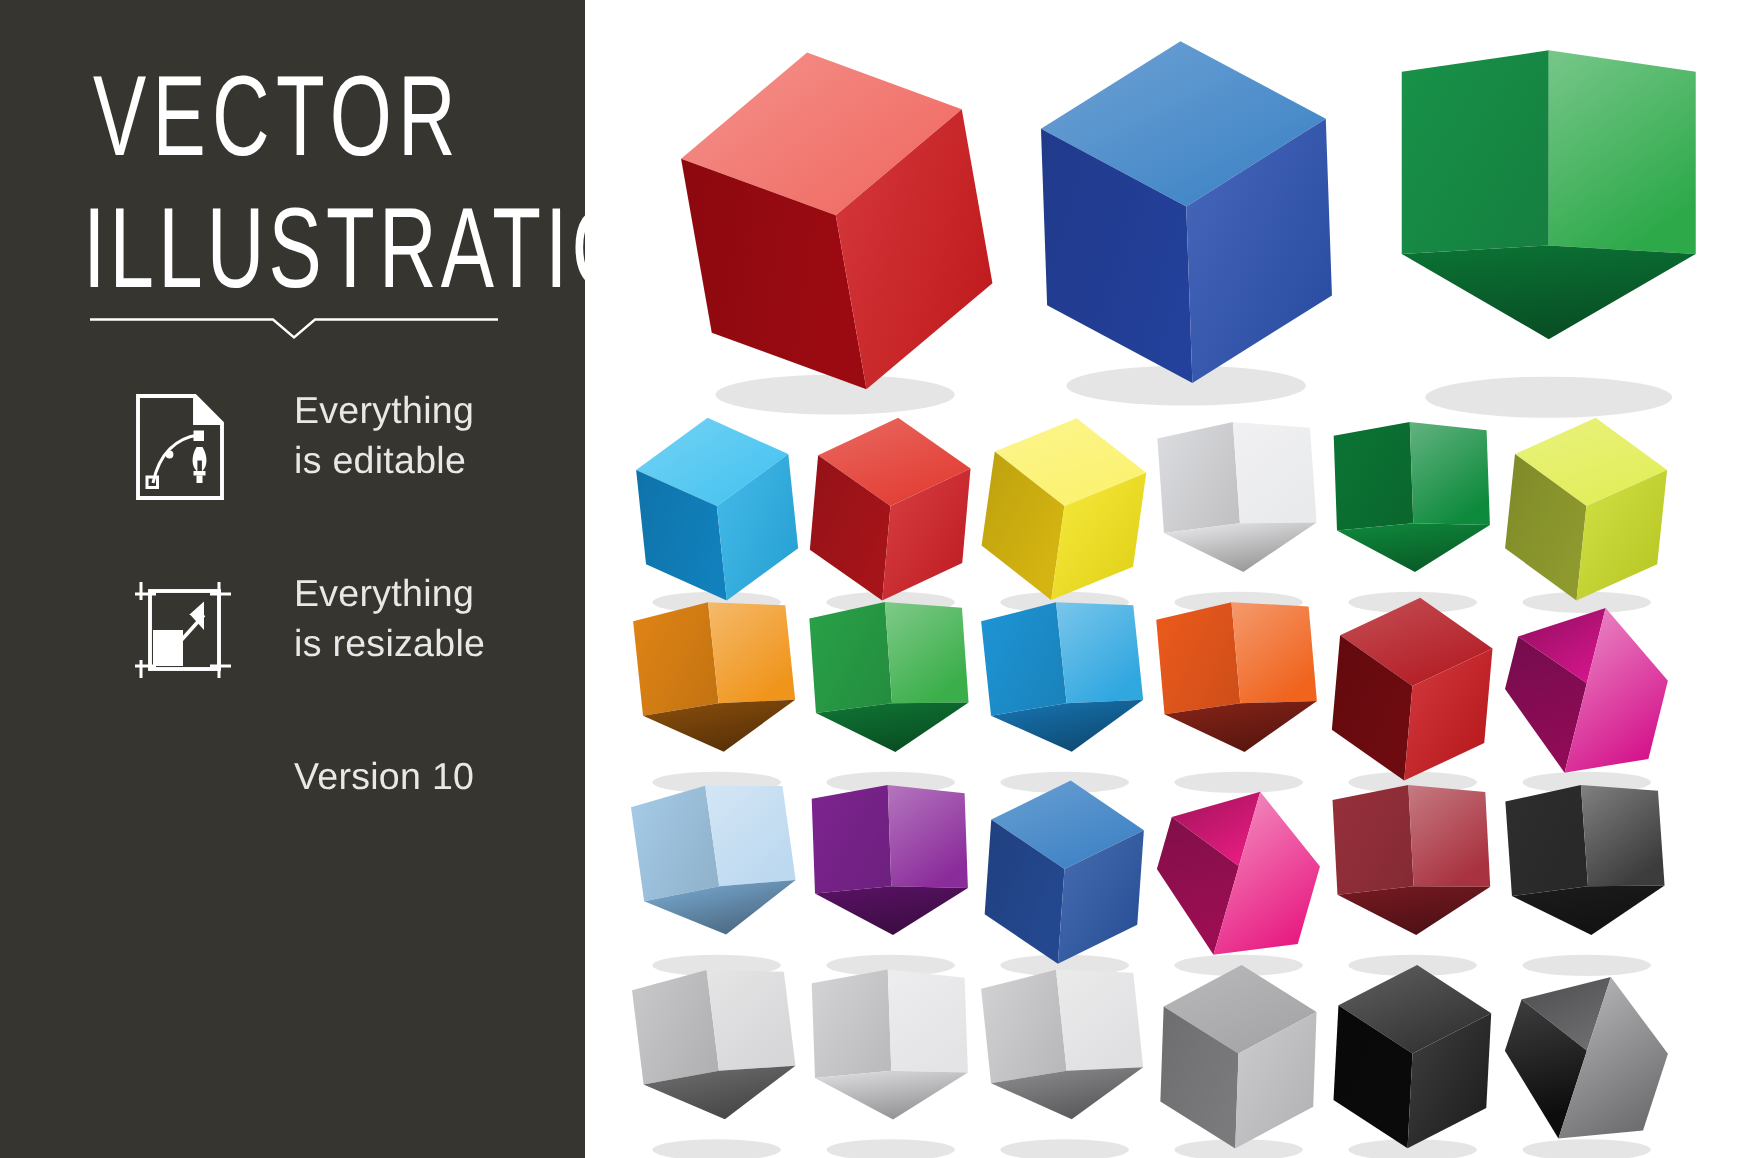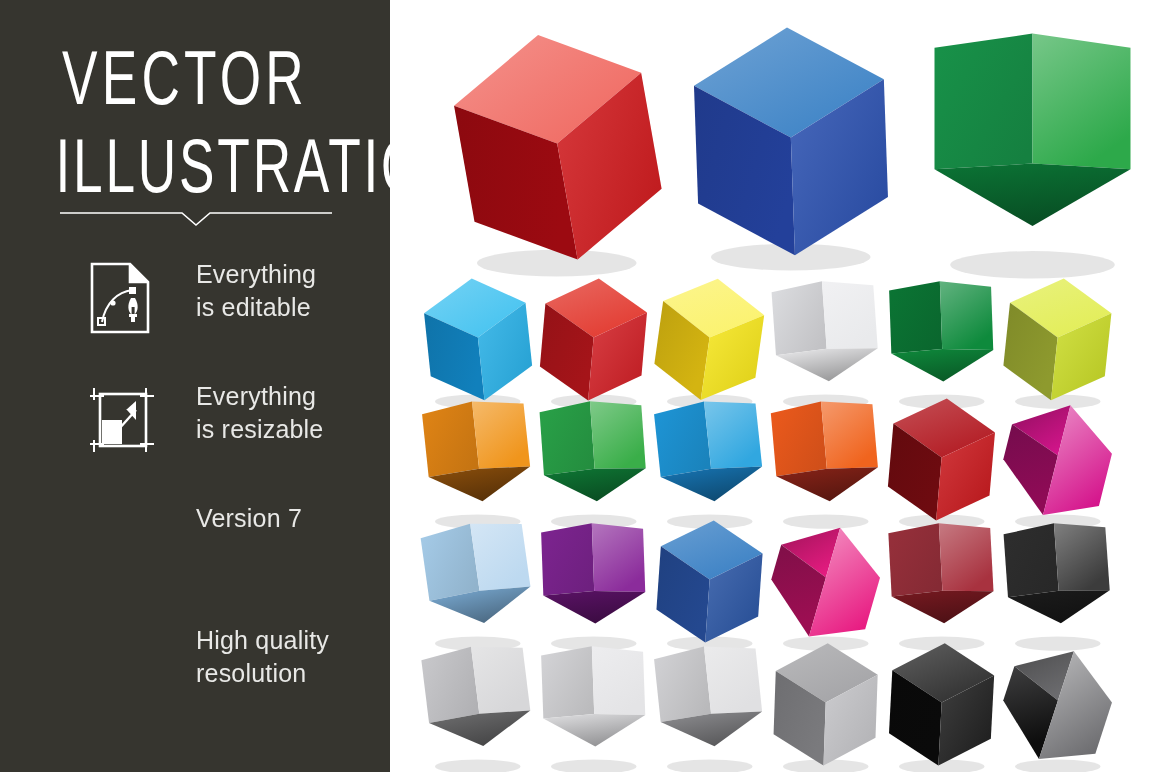--- a/index.html
+++ b/index.html
@@ -116,26 +116,24 @@
             <path d="M46 26 L46 36 L37 26 Z" fill="#ffffff"></path>
             <path d="M4 4 V16 M4 56 V68 M56 4 V16 M56 56 V68" stroke="#ffffff" stroke-width="2"></path>
             <path d="M0 12 H14 M0 60 H14 M50 12 H64 M50 60 H64" stroke="#ffffff" stroke-width="2"></path>
           </svg>
         </div>
         <div class="ftext">Everything
 is resizable</div>
       </div>
 
       <div class="feature">
-        <div class="ftext">Version 7</div>
+        <div class="ftext">Version 10</div>
       </div>
 
       <div class="feature">
-        <div class="ftext">High quality
-resolution</div>
       </div>
 
     </div>
   </div>
 
   <div class="canvas">
 
     <div id="big-cubes">
         <div class="cube" style="left: 48px; top: 18px;">
           <svg width="237.5" height="256.5" viewBox="0 0 237.5 256.5">

